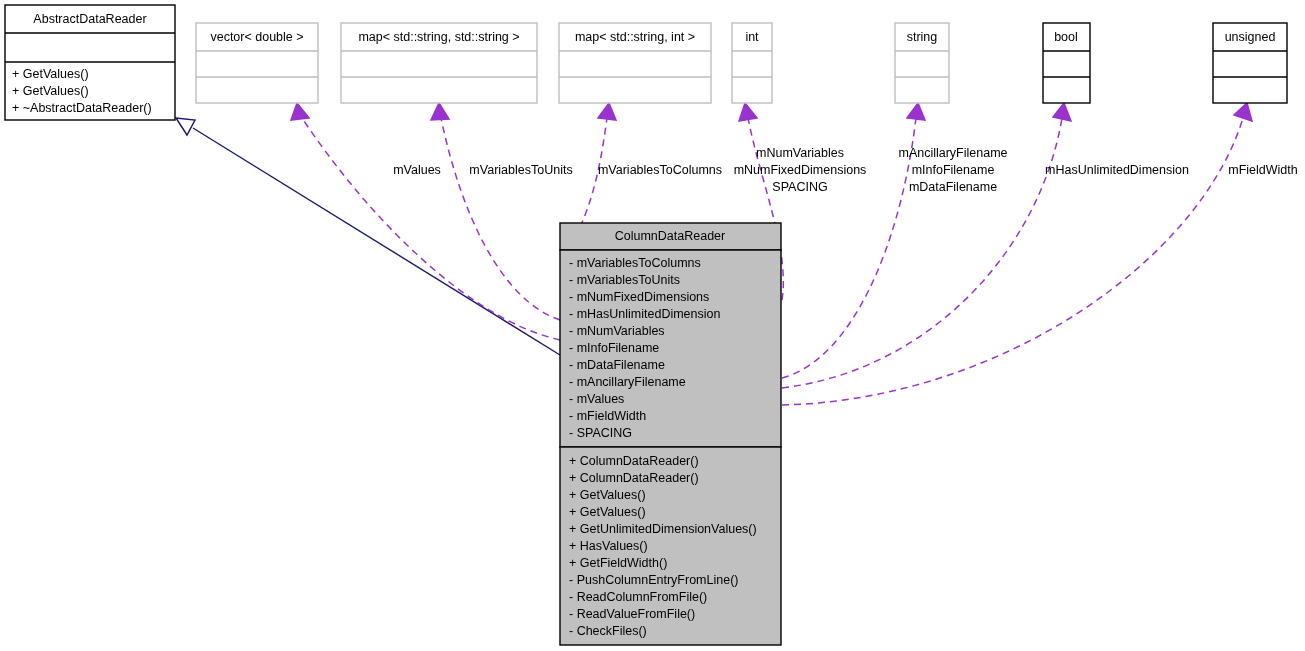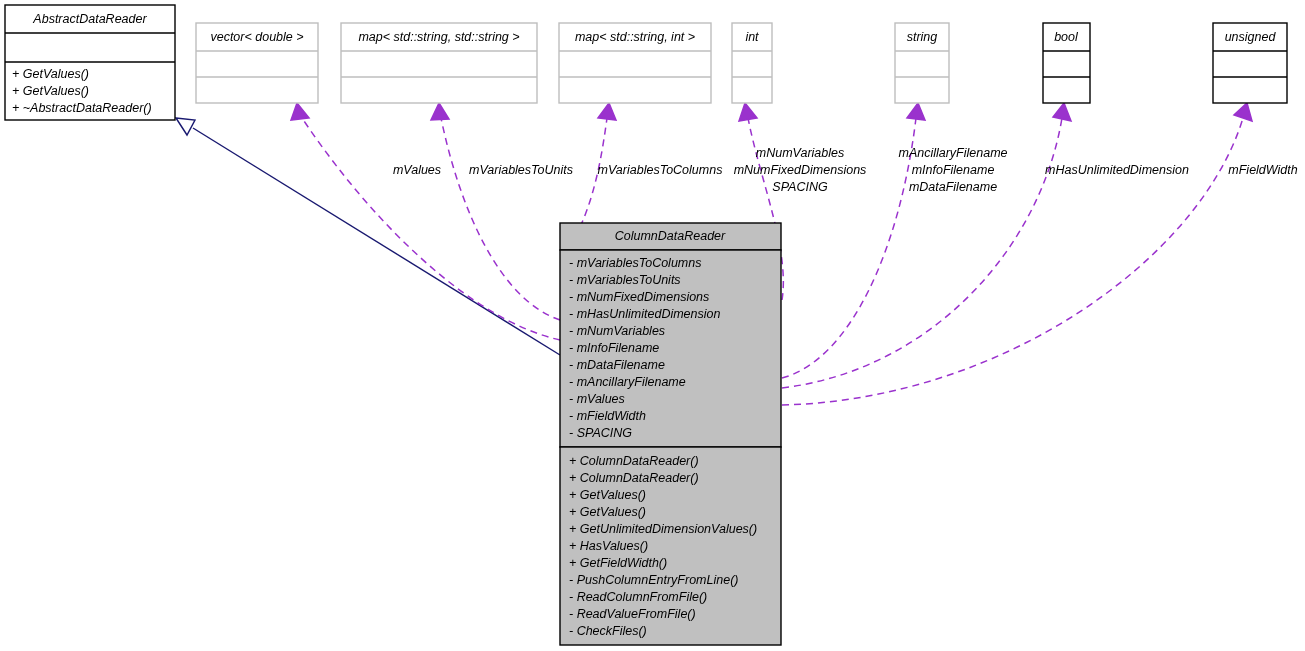--- a/index.html
+++ b/index.html
@@ -10,21 +10,20 @@
   body {
     width: 1305px;
     height: 651px;
     font-family: "Liberation Sans", sans-serif;
     overflow: hidden;
   }
   #diagram-root {
     position: relative;
     width: 1305px;
     height: 583px;
-    font-style: italic;
   }
   svg.uml {
     display: block;
     width: 1305px;
     height: 651px;
   }
   text {
     font-family: "Liberation Sans", sans-serif;
     fill: #000000;
   }

